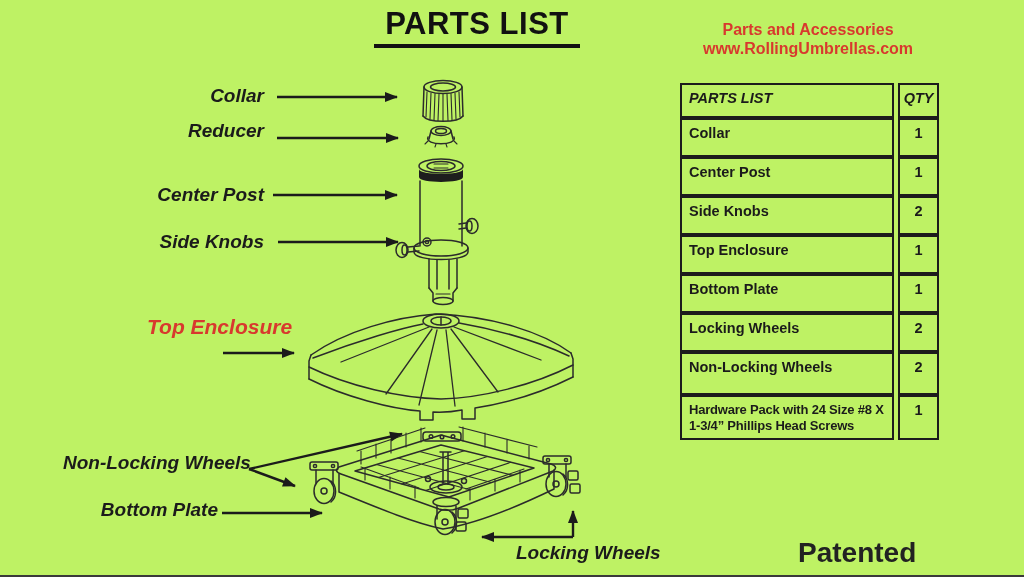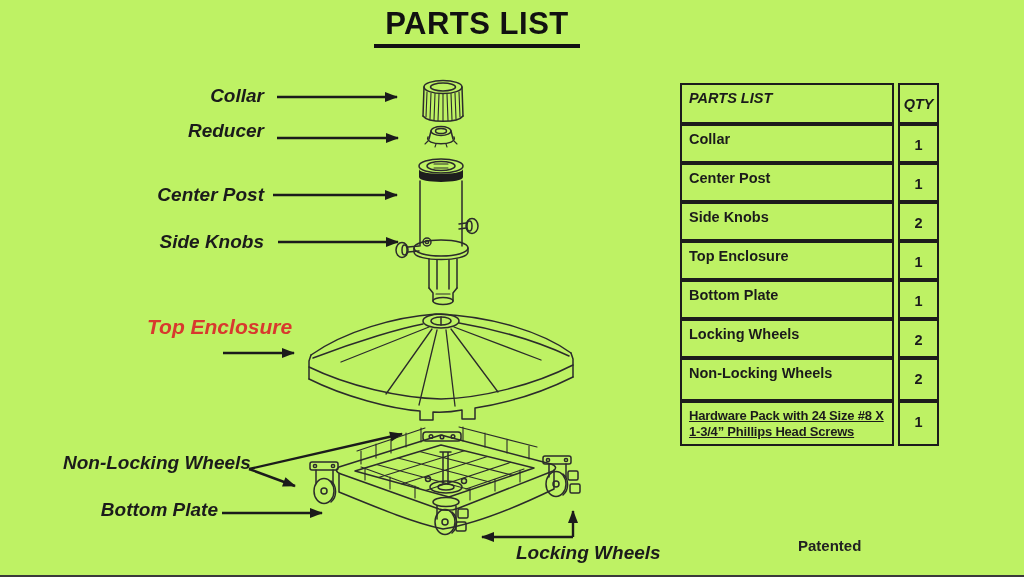--- a/index.html
+++ b/index.html
@@ -18,25 +18,25 @@
   .lbl-r{text-align:right;}
   .lbl-red{color:#d8392e;font-size:21px;}
   
   .parts-table{position:absolute;left:676px;top:83px;width:267px;
                border-collapse:separate;border-spacing:4px 0;}
   .parts-table td,.parts-table th{border:2px solid #1c1c1c;vertical-align:top;
         font-size:14.5px;font-weight:bold;text-align:left;
         padding:5px 3px 4px 7px;color:#1b1b1b;}
   .parts-table th{font-style:italic;height:22px;}
   .parts-table td.part{width:212px;height:26px;}
-  .parts-table td.qty,.parts-table th.qty{width:33px;text-align:center;padding:11px 2px 4px 2px;}
+  .parts-table td.qty,.parts-table th.qty{width:33px;text-align:center;padding:5px 2px 4px 2px;}
   .parts-table tr.tall td.part{height:30px;}
-  .parts-table tr.hardware td.part{height:32px;font-size:13px;letter-spacing:-0.2px;line-height:16px;text-decoration:underline;}
-  
-  .patented{position:absolute;left:798px;top:537px;font-size:15px;font-weight:bold;color:#222;}
+  .parts-table tr.hardware td.part{height:32px;font-size:13px;letter-spacing:-0.2px;line-height:16px;}
+  
+  .patented{position:absolute;left:798px;top:537px;font-size:28px;font-weight:bold;color:#222;}
   .bottom-edge{position:absolute;left:0;right:0;bottom:0;height:2px;background:#3a3a3a;}
   svg{position:absolute;left:0;top:0;}
 </style>
 </head>
 <body>
 
 <div id="page">
 
   <svg width="1024" height="577" viewBox="0 0 1024 577">
     <defs>
@@ -165,20 +165,24 @@
       <line x1="249" y1="469" x2="295" y2="486" marker-end="url(#ah)"></line>
       <line x1="249" y1="469" x2="402" y2="434" marker-end="url(#ah)"></line>
       <line x1="222" y1="513" x2="322" y2="513" marker-end="url(#ah)"></line>
       <line x1="573" y1="537" x2="482" y2="537" marker-end="url(#ah)"></line>
       <line x1="573" y1="537" x2="573" y2="511" marker-end="url(#ah)"></line>
     </g>
   </svg>
 
   <div class="title">PARTS LIST</div>
 
+  <div class="red-head">
+    <div>Parts and Accessories</div>
+    <div>www.RollingUmbrellas.com</div>
+  </div>
 
   <div class="lbl lbl-r" style="left:100px;top:85px;width:164px;">Collar</div>
   <div class="lbl lbl-r" style="left:100px;top:120px;width:164px;">Reducer</div>
   <div class="lbl lbl-r" style="left:100px;top:184px;width:164px;">Center Post</div>
   <div class="lbl lbl-r" style="left:100px;top:231px;width:164px;">Side Knobs</div>
   <div class="lbl lbl-red" style="left:147px;top:315px;">Top Enclosure</div>
   <div class="lbl" style="left:63px;top:452px;">Non-Locking Wheels</div>
   <div class="lbl lbl-r" style="left:90px;top:499px;width:128px;">Bottom Plate</div>
   <div class="lbl" style="left:516px;top:542px;">Locking Wheels</div>
 

